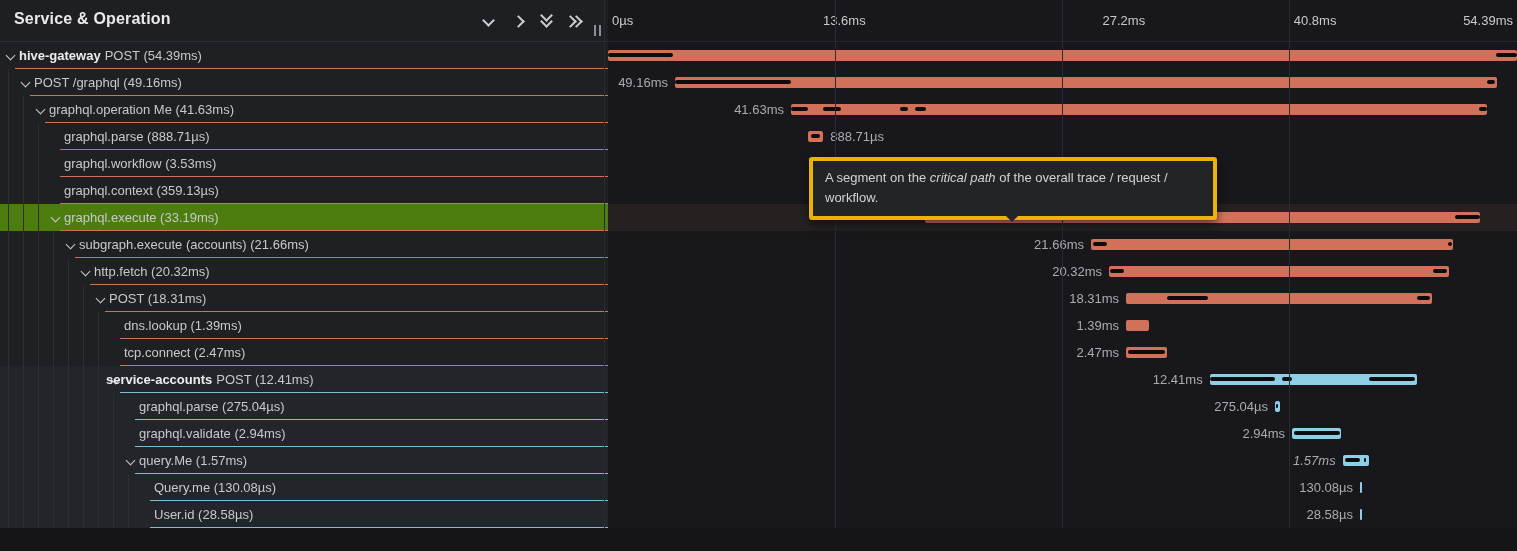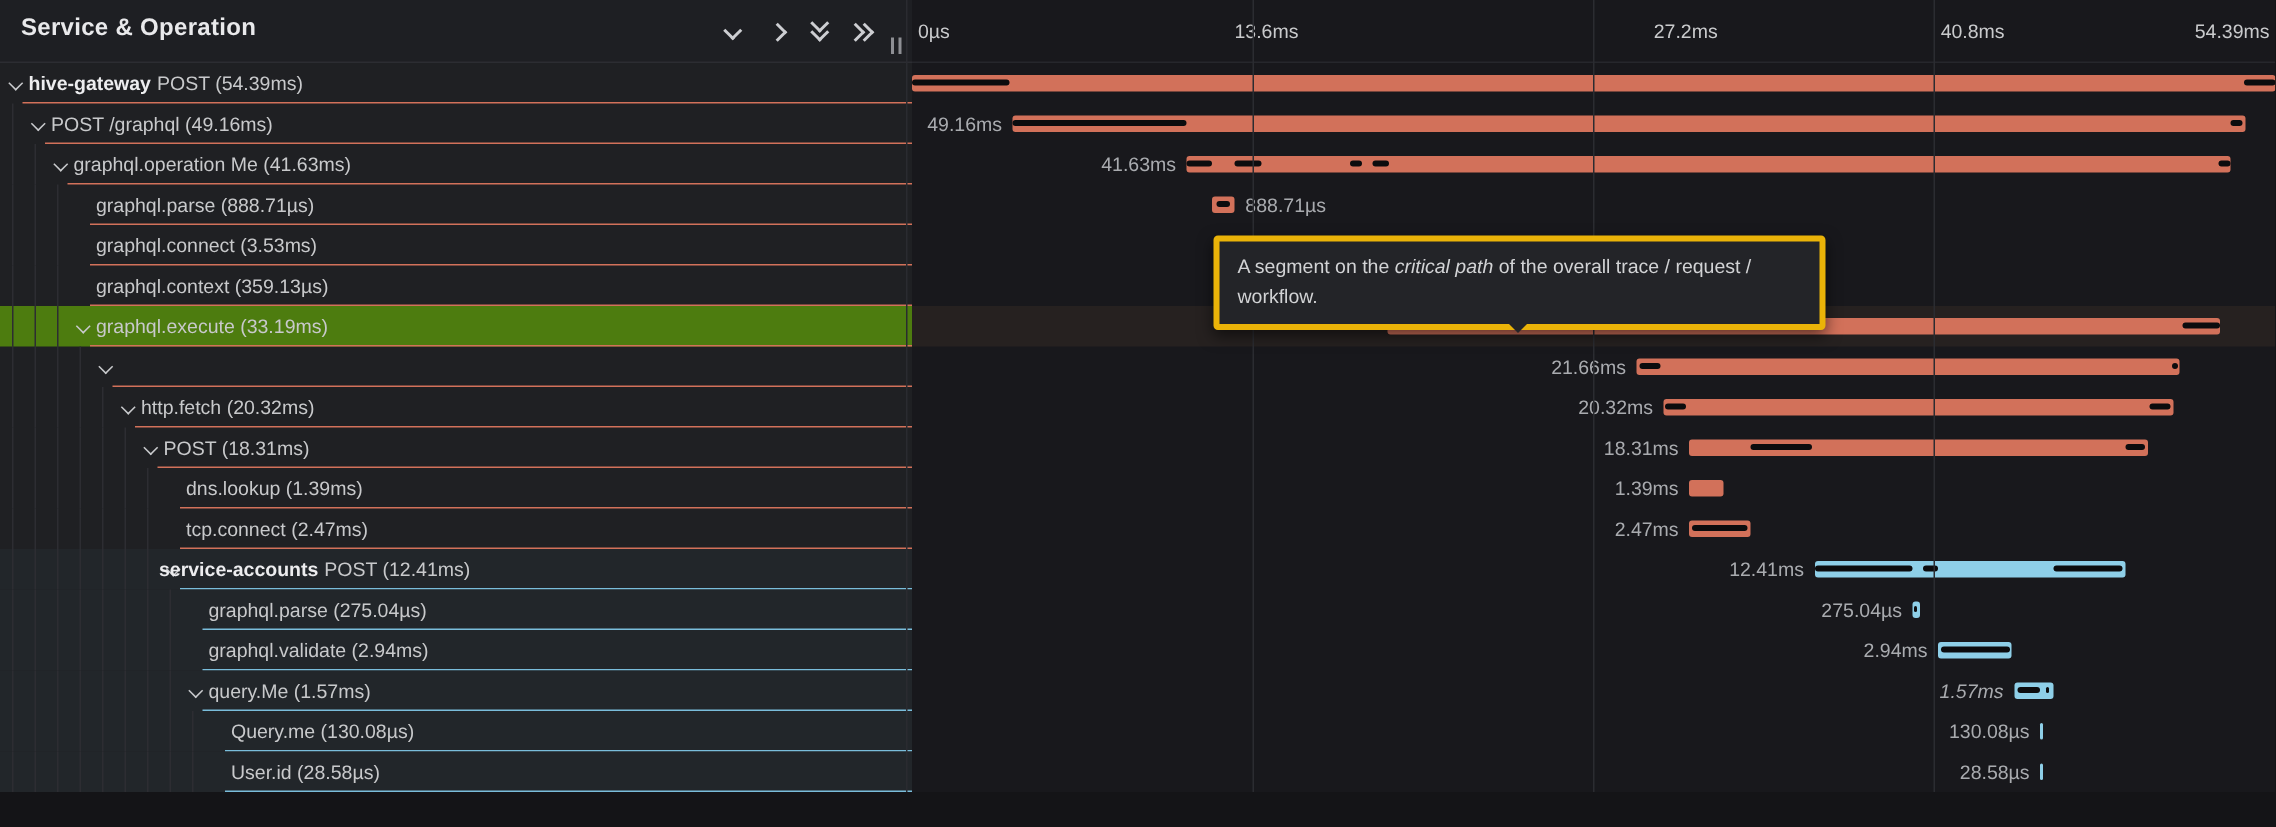--- a/index.html
+++ b/index.html
@@ -210,21 +210,21 @@
           <div class="guide" style="left: 8px;"></div>
           <div class="guide" style="left: 23px;"></div>
           <div class="guide" style="left: 38px;"></div>
           <div class="ltext" style="left: 64px;"><span>graphql.parse (888.71µs)</span></div>
           <div class="lborder" style="left: 60px; right: 0px; background: rgb(210, 113, 90);"></div>
         </div>
         <div class="lrow" style="top: 150px;">
           <div class="guide" style="left: 8px;"></div>
           <div class="guide" style="left: 23px;"></div>
           <div class="guide" style="left: 38px;"></div>
-          <div class="ltext" style="left: 64px;"><span>graphql.connect (3.53ms)</span></div>
+          <div class="ltext" style="left: 64px;"><span>graphql.workflow (3.53ms)</span></div>
           <div class="lborder" style="left: 60px; right: 0px; background: rgb(210, 113, 90);"></div>
         </div>
         <div class="lrow" style="top: 177px;">
           <div class="guide" style="left: 8px;"></div>
           <div class="guide" style="left: 23px;"></div>
           <div class="guide" style="left: 38px;"></div>
           <div class="ltext" style="left: 64px;"><span>graphql.context (359.13µs)</span></div>
           <div class="lborder" style="left: 60px; right: 0px; background: rgb(210, 113, 90);"></div>
         </div>
         <div class="lrow hovered" style="top: 204px;">
@@ -234,20 +234,21 @@
           <div class="row-chev" style="left: 52px;"></div>
           <div class="ltext" style="left: 64px;"><span>graphql.execute (33.19ms)</span></div>
           <div class="lborder" style="left: 60px; right: 0px; background: rgb(210, 113, 90);"></div>
         </div>
         <div class="lrow" style="top: 231px;">
           <div class="guide" style="left: 8px;"></div>
           <div class="guide" style="left: 23px;"></div>
           <div class="guide" style="left: 38px;"></div>
           <div class="guide" style="left: 53px;"></div>
           <div class="row-chev" style="left: 67px;"></div>
+          <div class="ltext" style="left: 79px;"><span>subgraph.execute (accounts) (21.66ms)</span></div>
           <div class="lborder" style="left: 75px; right: 0px; background: rgb(210, 113, 90);"></div>
         </div>
         <div class="lrow" style="top: 258px;">
           <div class="guide" style="left: 8px;"></div>
           <div class="guide" style="left: 23px;"></div>
           <div class="guide" style="left: 38px;"></div>
           <div class="guide" style="left: 53px;"></div>
           <div class="guide" style="left: 68px;"></div>
           <div class="row-chev" style="left: 82px;"></div>
           <div class="ltext" style="left: 94px;"><span>http.fetch (20.32ms)</span></div>

